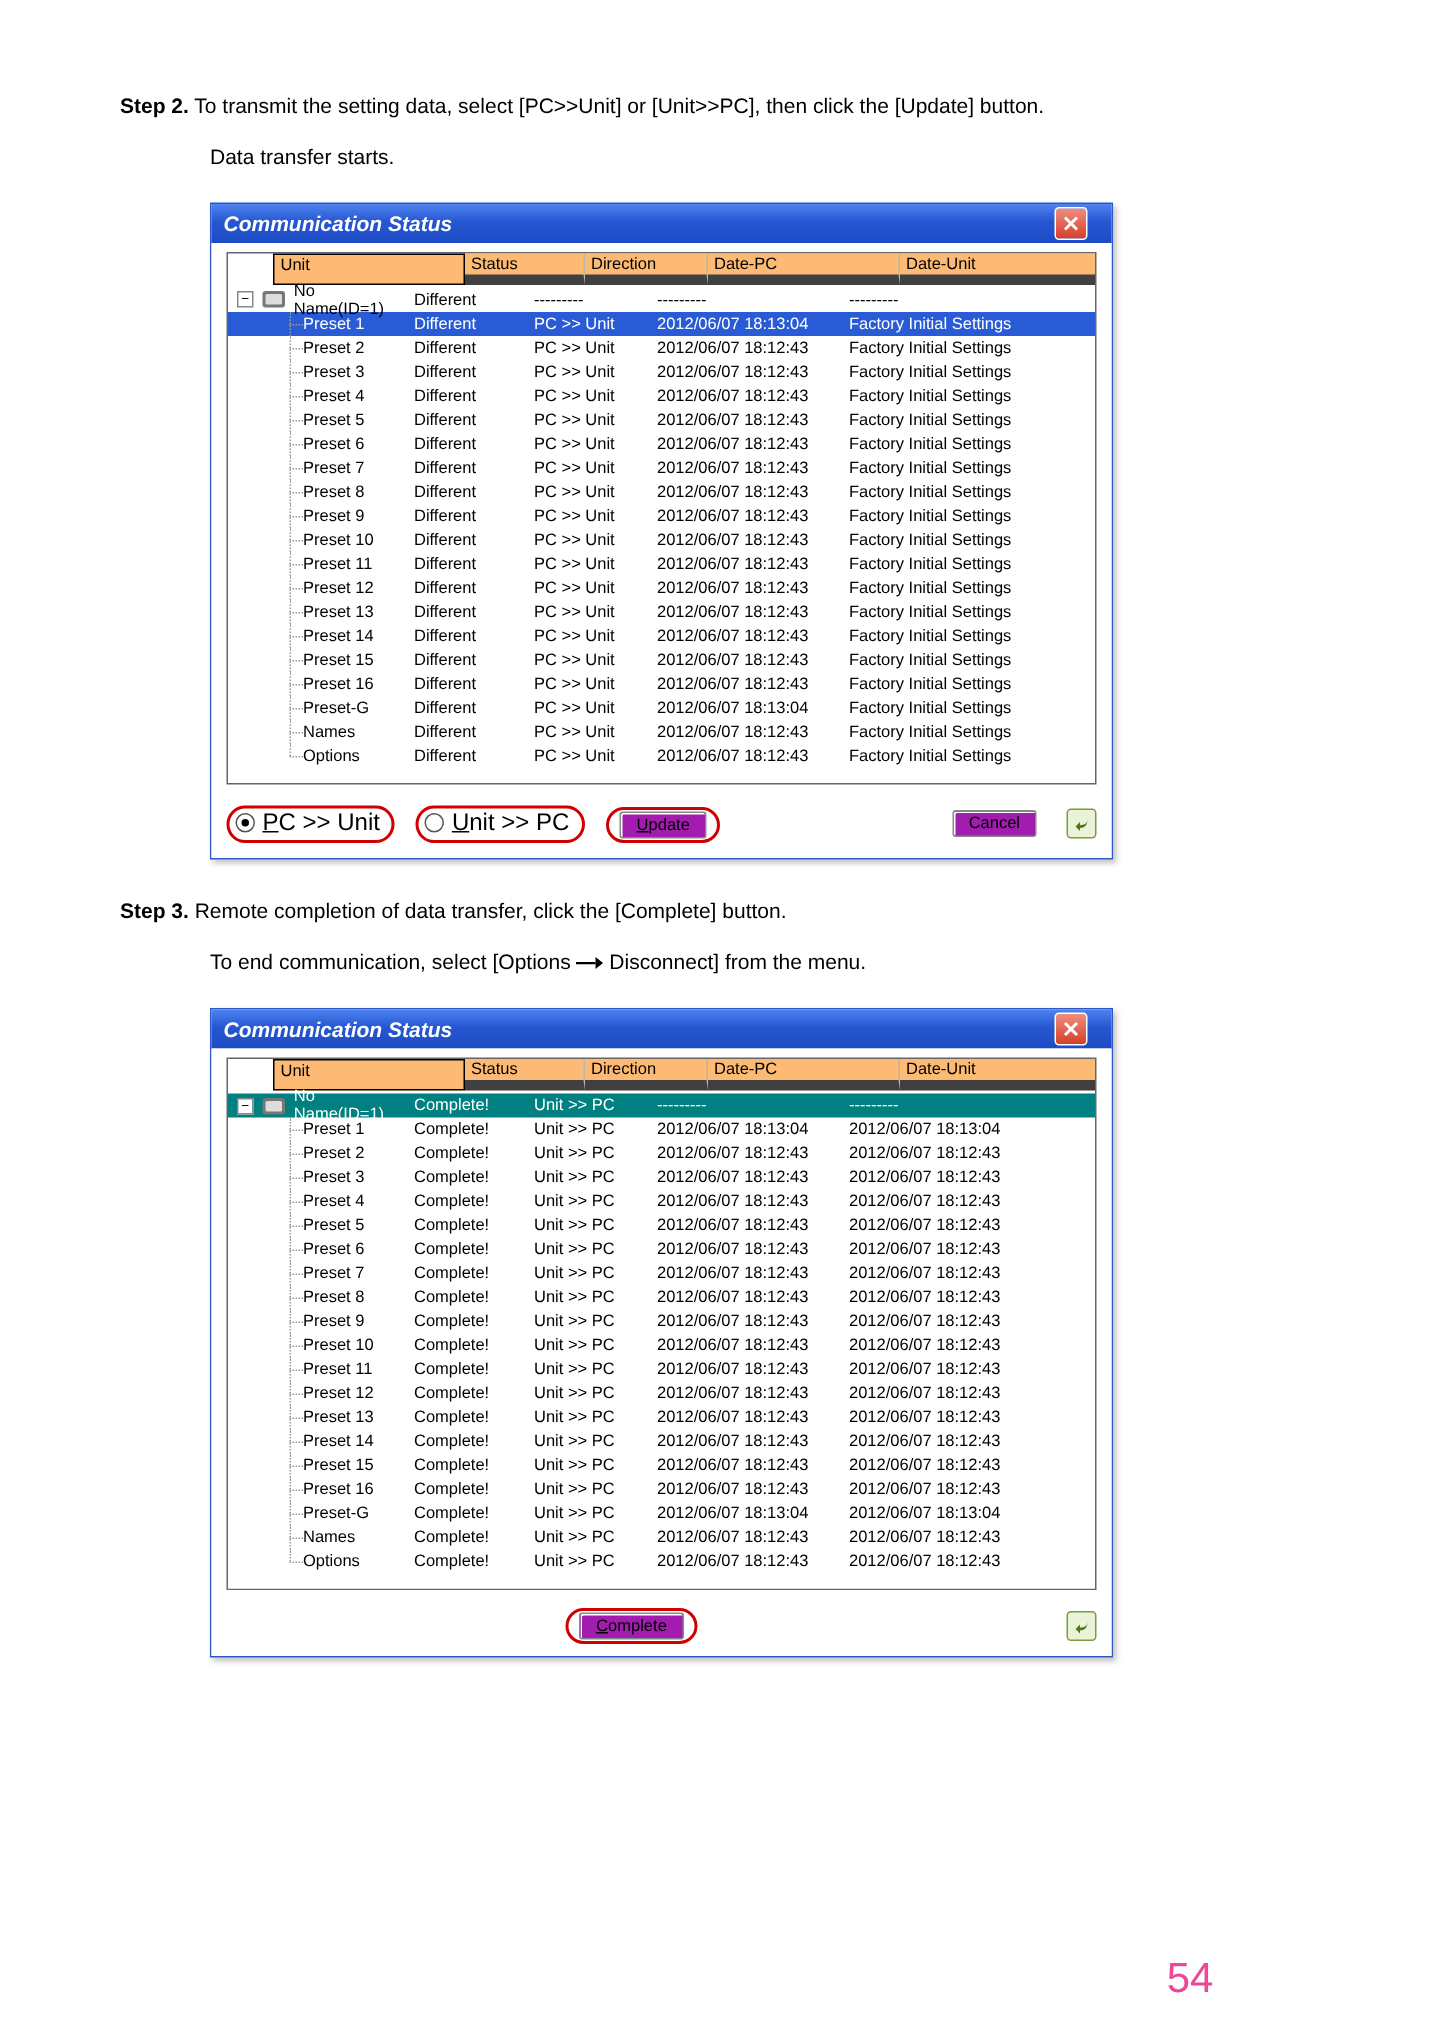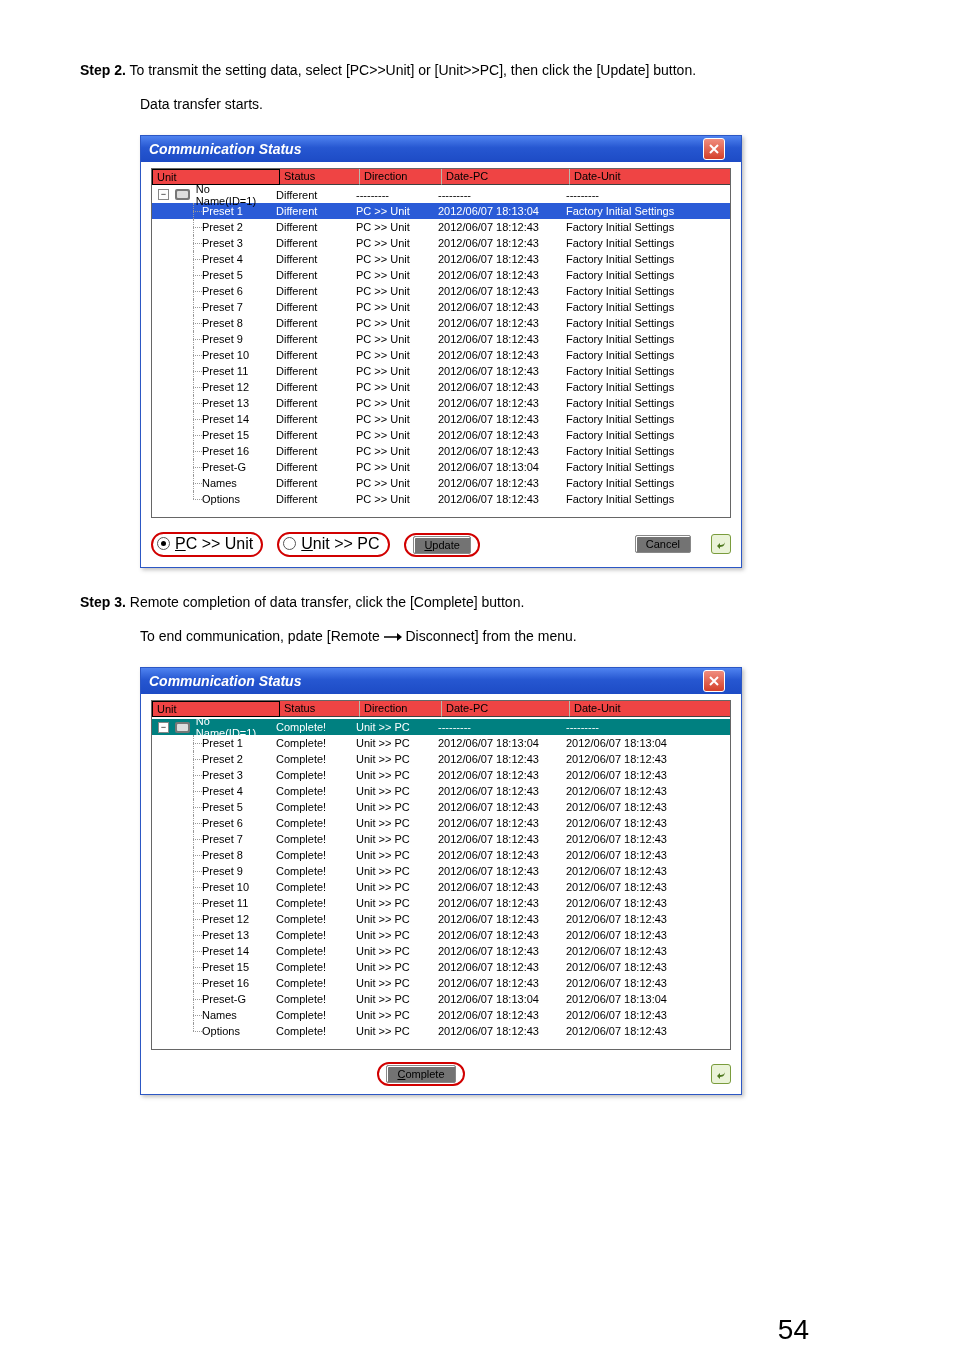--- a/index.html
+++ b/index.html
@@ -57,25 +57,26 @@
   .win-body {
     background: #fff;
     padding: 6px 10px 10px 10px;
   }
   .list {
     border: 1px solid #666;
     font-size: 11px;
   }
   .list-header {
     display:flex;
-    background: #ef4444;
+    background: #fdba74;
+    margin-left: 30px;
   }
   .list-header div {
     border-right: 1px solid #b9b8ac;
-    border-bottom: 1px solid #404040;
+    border-bottom: 7px solid #404040;
     padding: 1px 4px;
     box-sizing: border-box;
   }
   .list-header .col-unit { border: 1.5px solid #000; }
   .col-unit    { width: 128px; }
   .col-status  { width: 80px; }
   .col-dir     { width: 82px; }
   .col-datepc  { width: 128px; }
   .col-dateunit{ width: 138px; flex:1; border-right:none !important;}
   .tree {
@@ -126,40 +127,40 @@
     align-items:center; justify-content:center; background:#fff;
   }
   .radio-dot.sel::after{content:"";width:5px;height:5px;background:#000;border-radius:50%;}
   .pill-circle {
     border: 2px solid #d10000; border-radius: 14px; padding: 1px 8px 2px 4px;
     display:inline-flex; align-items:center; gap:5px;
   }
   .u { text-decoration: underline; }
   .btn {
     font-size: 11px;
-    background: #737373;
+    background: #a21caf;
     border: 1px solid #888;
     padding: 2px 10px;
     border-radius: 2px;
     box-shadow: inset 1px 1px 0 #fff;
   }
   .btn-circled { position:relative; }
   .btn-circled::after{
     content:""; position:absolute; inset:-4px -10px; border:2px solid #d10000; border-radius:14px;
   }
   .spacer { flex:1; }
   .help-icon{
     width:18px; height:18px; border:1px solid #7a9c3d; border-radius:3px; background:#eaf3d8;
     display:flex; align-items:center; justify-content:center; color:#4e7820; font-weight:bold; font-size:12px;
     margin-left:6px;
   }
   .controls-center { justify-content:flex-end; }
   .page-number {
-    position:absolute; right: 40px; bottom: 4px;
-    font-size: 28px; color:#000000;
+    position:absolute; right: 40px; bottom: 15px;
+    font-size: 28px; color:#ec4899;
   }
 </style>
 </head>
 <body>
 
 <div class="page">
 
   <div class="step-block">
     <p class="step-line">
       <span class="step-label">Step 2.</span>
@@ -416,21 +417,21 @@
       </div>
     </div>
   </div>
 
   <div class="step-block">
     <p class="step-line">
       <span class="step-label">Step 3.</span>
       <span>Remote completion of data transfer, click the [Complete] button.</span>
     </p>
     <p class="step-indent">
-      <span>To end communication, pdate [Remote </span>
+      <span>To end communication, select [Options </span>
       <span class="arrow">
         <svg width="18" height="10" viewBox="0 0 18 10">
             <line x1="0" y1="5" x2="13" y2="5" stroke="#000" stroke-width="1.5"></line>
             <polygon points="13,1 18,5 13,9" fill="#000"></polygon>
           </svg>
       </span>
       <span> Disconnect] from the menu.</span>
     </p>
   </div>
 

